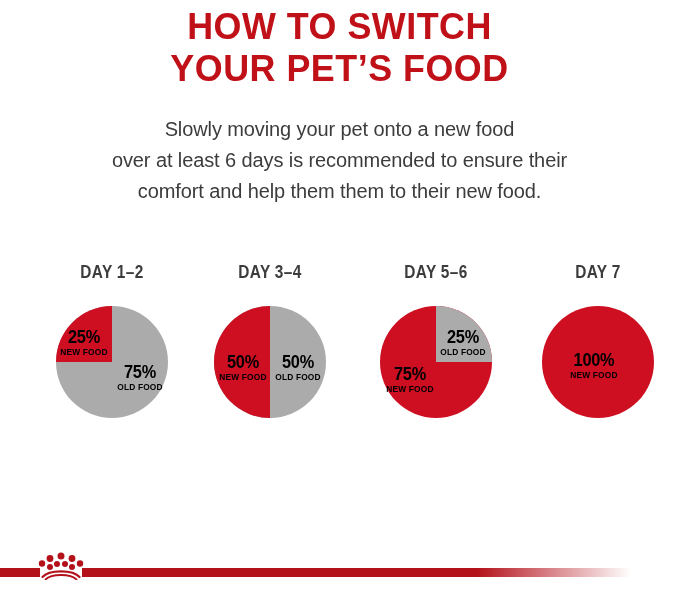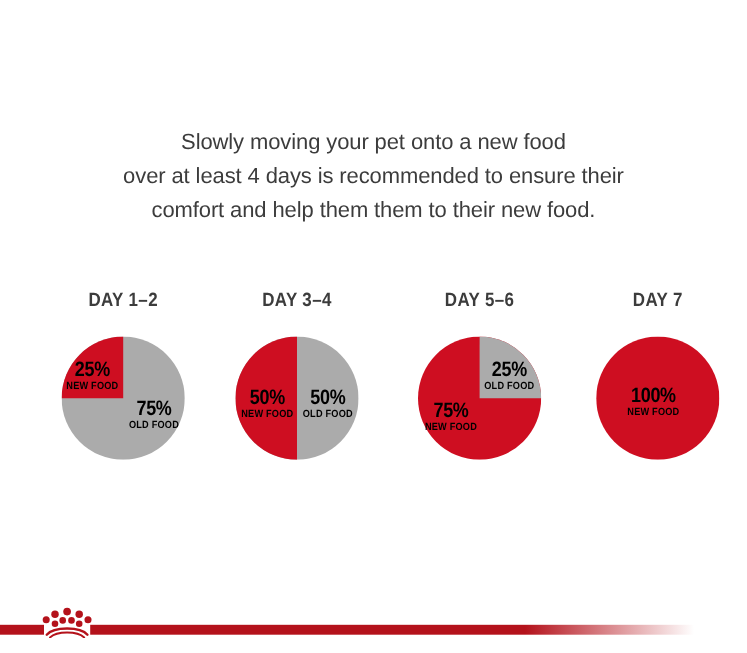--- a/index.html
+++ b/index.html
@@ -172,24 +172,28 @@
     width: 46px;
     height: 30px;
   }
   .crown svg { display: block; }
 </style>
 </head>
 <body>
 
 <div id="page">
 
+  <div class="title-block">
+    <div class="title-line">HOW TO SWITCH</div>
+    <div class="title-line">YOUR PET’S FOOD</div>
+  </div>
 
   <div class="subtitle-block">
     <div class="subtitle-line">Slowly moving your pet onto a new food</div>
-    <div class="subtitle-line">over at least 4 days is recommended to ensure their</div>
+    <div class="subtitle-line">over at least 6 days is recommended to ensure their</div>
     <div class="subtitle-line">comfort and help them them to their new food.</div>
   </div>
 
   <div class="charts-row">
 
     <div class="chart-cell c0">
       <div class="day-label">DAY 1–2</div>
       <div class="pie-wrap">
         <svg class="pie-svg" viewBox="0 0 112 112">
           <circle cx="56" cy="56" r="56" fill="#ABABAB"></circle>

